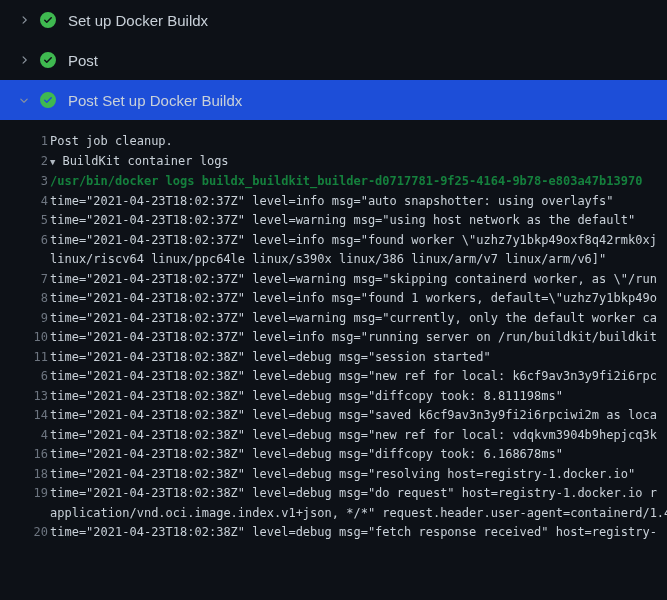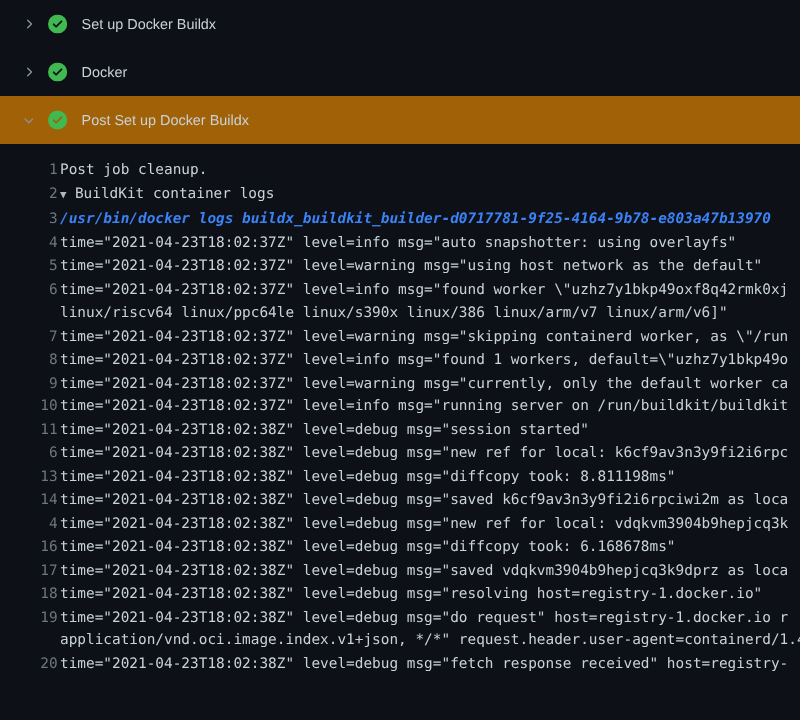--- a/index.html
+++ b/index.html
@@ -9,24 +9,24 @@
     font-family:"Liberation Sans",sans-serif;
     -webkit-font-smoothing:antialiased;
   }
   .viewer{width:667px;height:600px;overflow:hidden;}
 
   
   .steps{width:100%;}
   .step-header{
     display:flex;align-items:center;
     height:40px;padding:4px 16px;
-    color:#c9d1d9;font-size:12px;
+    color:#c9d1d9;font-size:15px;
     cursor:pointer;box-sizing:border-box;
   }
-  .step-header.expanded{background:#a16207;}
+  .step-header.expanded{background:#1d4ed8;}
   .chev{width:16px;height:16px;display:flex;align-items:center;justify-content:center;flex:0 0 16px;}
   .chev svg{width:12px;height:12px;fill:#8b949e;transition:transform .1s;}
   .chev.down svg{transform:rotate(90deg);}
   .check{width:16px;height:16px;margin-left:8px;flex:0 0 16px;display:flex;align-items:center;justify-content:center;}
   .check svg{width:16px;height:16px;fill:#3fb950;}
   .step-label{margin-left:12px;white-space:nowrap;}
 
   
   .log-lines{padding-top:12px;}
   .log-line{
@@ -35,21 +35,21 @@
     font-size:12px;line-height:19.5px;
   }
   .ln{
     flex:0 0 48px;width:48px;text-align:right;
     color:#6e7681;user-select:none;cursor:pointer;
   }
   .lt{
     margin-left:2px;white-space:pre;
     color:#c9d1d9;
   }
-  .lt.cmd{color:#3b82f6;font-weight:700;font-style:italic;}
+  .lt.cmd{color:#15803d;font-weight:700;}
   .tri{font-size:9px;margin-right:7px;color:#afb8c1;cursor:pointer;}
 </style>
 </head>
 <body>
 
 <div class="viewer">
   <div class="steps">
   <div class="step-header">
     <span class="chev">
       <svg viewBox="0 0 16 16" aria-hidden="true">
@@ -68,21 +68,21 @@
     <span class="chev">
       <svg viewBox="0 0 16 16" aria-hidden="true">
             <path d="M6.22 3.22a.75.75 0 0 1 1.06 0l4.25 4.25a.75.75 0 0 1 0 1.06l-4.25 4.25a.75.75 0 0 1-1.06-1.06L9.94 8 6.22 4.28a.75.75 0 0 1 0-1.06Z"></path>
           </svg>
     </span>
     <span class="check">
       <svg viewBox="0 0 16 16" aria-hidden="true">
             <path d="M8 16A8 8 0 1 1 8 0a8 8 0 0 1 0 16Zm3.78-9.72a.751.751 0 0 0-.018-1.042.751.751 0 0 0-1.042-.018L6.75 9.19 5.28 7.72a.751.751 0 0 0-1.042.018.751.751 0 0 0-.018 1.042l2 2a.75.75 0 0 0 1.06 0Z"></path>
           </svg>
     </span>
-    <span class="step-label">Docker</span>
+    <span class="step-label">Post</span>
   </div>
 
 
   <div class="step-header expanded">
     <span class="chev down">
       <svg viewBox="0 0 16 16" aria-hidden="true">
             <path d="M6.22 3.22a.75.75 0 0 1 1.06 0l4.25 4.25a.75.75 0 0 1 0 1.06l-4.25 4.25a.75.75 0 0 1-1.06-1.06L9.94 8 6.22 4.28a.75.75 0 0 1 0-1.06Z"></path>
           </svg>
     </span>
     <span class="check">
@@ -172,24 +172,20 @@
   <div class="log-line">
     <span class="ln">4</span>
     <span class="lt">time="2021-04-23T18:02:38Z" level=debug msg="new ref for local: vdqkvm3904b9hepjcq3k</span>
   </div>
 
   <div class="log-line">
     <span class="ln">16</span>
     <span class="lt">time="2021-04-23T18:02:38Z" level=debug msg="diffcopy took: 6.168678ms"</span>
   </div>
 
-  <div class="log-line">
-    <span class="ln">17</span>
-    <span class="lt">time="2021-04-23T18:02:38Z" level=debug msg="saved vdqkvm3904b9hepjcq3k9dprz as loca</span>
-  </div>
 
   <div class="log-line">
     <span class="ln">18</span>
     <span class="lt">time="2021-04-23T18:02:38Z" level=debug msg="resolving host=registry-1.docker.io"</span>
   </div>
 
   <div class="log-line">
     <span class="ln">19</span>
     <span class="lt">time="2021-04-23T18:02:38Z" level=debug msg="do request" host=registry-1.docker.io r</span>
   </div>

